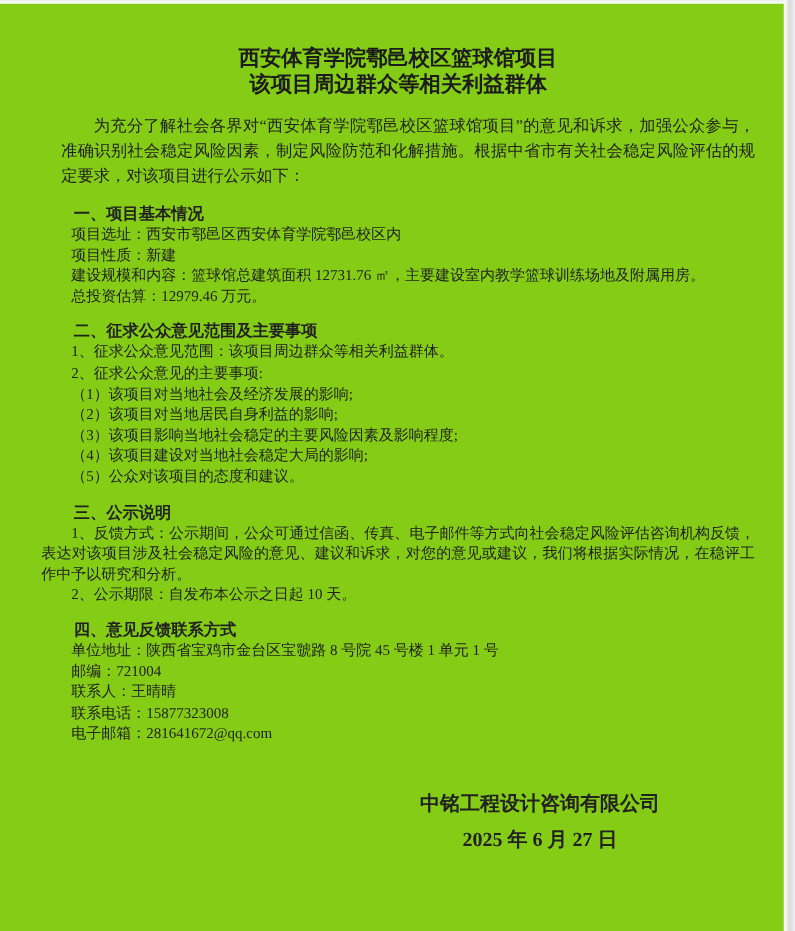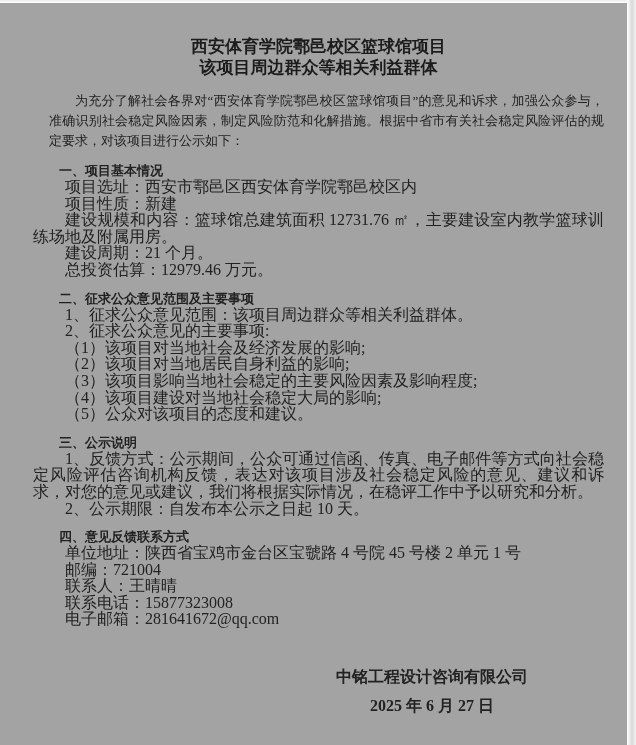--- a/index.html
+++ b/index.html
@@ -1,20 +1,20 @@
 <!DOCTYPE html>
 <html><head>
 <meta charset="utf-8">
 <style>
   html, body { margin: 0; padding: 0; background: #ffffff; }
   .page {
     position: relative;
     width: 636px;
     height: 745px;
-    background: #a3a3a3;
+    background: #84cc16;
     overflow: hidden;
     font-family: "Liberation Serif", "DejaVu Serif", serif;
     color: #222222;
     box-sizing: border-box;
   }
   .edge-right {
     position: absolute;
     top: 0; right: 0;
     width: 9px; height: 100%;
     background: linear-gradient(to right, #ffffff 0%, #d9d9d9 55%, #f2f2f2 100%);
@@ -46,21 +46,21 @@
   }
   .sec-heading {
     margin: 11px 0 0 0;
     font-size: 13px;
     line-height: 17px;
     font-weight: bold;
     text-indent: 2em;
   }
   .ln {
     margin: 0;
-    font-size: 16px;
+    font-size: 12px;
     line-height: 16.6px;
     text-indent: 2em;
     text-align: justify;
   }
   .footer {
     width: 240px;
     margin: 40px 52px 0 auto;
     text-align: center;
     font-weight: bold;
     font-size: 16px;
@@ -81,38 +81,37 @@
       <div>西安体育学院鄠邑校区篮球馆项目</div>
       <div>该项目周边群众等相关利益群体</div>
     </div>
 
     <p class="intro">为充分了解社会各界对“西安体育学院鄠邑校区篮球馆项目”的意见和诉求，加强公众参与，准确识别社会稳定风险因素，制定风险防范和化解措施。根据中省市有关社会稳定风险评估的规定要求，对该项目进行公示如下：</p>
 
     <h2 class="sec-heading">一、项目基本情况</h2>
     <p class="ln">项目选址：西安市鄠邑区西安体育学院鄠邑校区内</p>
     <p class="ln">项目性质：新建</p>
     <p class="ln">建设规模和内容：篮球馆总建筑面积 12731.76 ㎡，主要建设室内教学篮球训练场地及附属用房。</p>
-    <p class="ln">建设周期：21 个月。</p>
     <p class="ln">总投资估算：12979.46 万元。</p>
 
     <h2 class="sec-heading">二、征求公众意见范围及主要事项</h2>
     <p class="ln">1、征求公众意见范围：该项目周边群众等相关利益群体。</p>
     <p class="ln">2、征求公众意见的主要事项:</p>
     <p class="ln">（1）该项目对当地社会及经济发展的影响;</p>
     <p class="ln">（2）该项目对当地居民自身利益的影响;</p>
     <p class="ln">（3）该项目影响当地社会稳定的主要风险因素及影响程度;</p>
     <p class="ln">（4）该项目建设对当地社会稳定大局的影响;</p>
     <p class="ln">（5）公众对该项目的态度和建议。</p>
 
     <h2 class="sec-heading">三、公示说明</h2>
     <p class="ln">1、反馈方式：公示期间，公众可通过信函、传真、电子邮件等方式向社会稳定风险评估咨询机构反馈，表达对该项目涉及社会稳定风险的意见、建议和诉求，对您的意见或建议，我们将根据实际情况，在稳评工作中予以研究和分析。</p>
     <p class="ln">2、公示期限：自发布本公示之日起 10 天。</p>
 
     <h2 class="sec-heading">四、意见反馈联系方式</h2>
-    <p class="ln">单位地址：陕西省宝鸡市金台区宝虢路 4 号院 45 号楼 2 单元 1 号</p>
+    <p class="ln">单位地址：陕西省宝鸡市金台区宝虢路 8 号院 45 号楼 1 单元 1 号</p>
     <p class="ln">邮编：721004</p>
     <p class="ln">联系人：王晴晴</p>
     <p class="ln">联系电话：15877323008</p>
     <p class="ln">电子邮箱：281641672@qq.com</p>
 
     <div class="footer">
       <div>中铭工程设计咨询有限公司</div>
       <div class="date">2025 年 6 月 27 日</div>
     </div>
 

